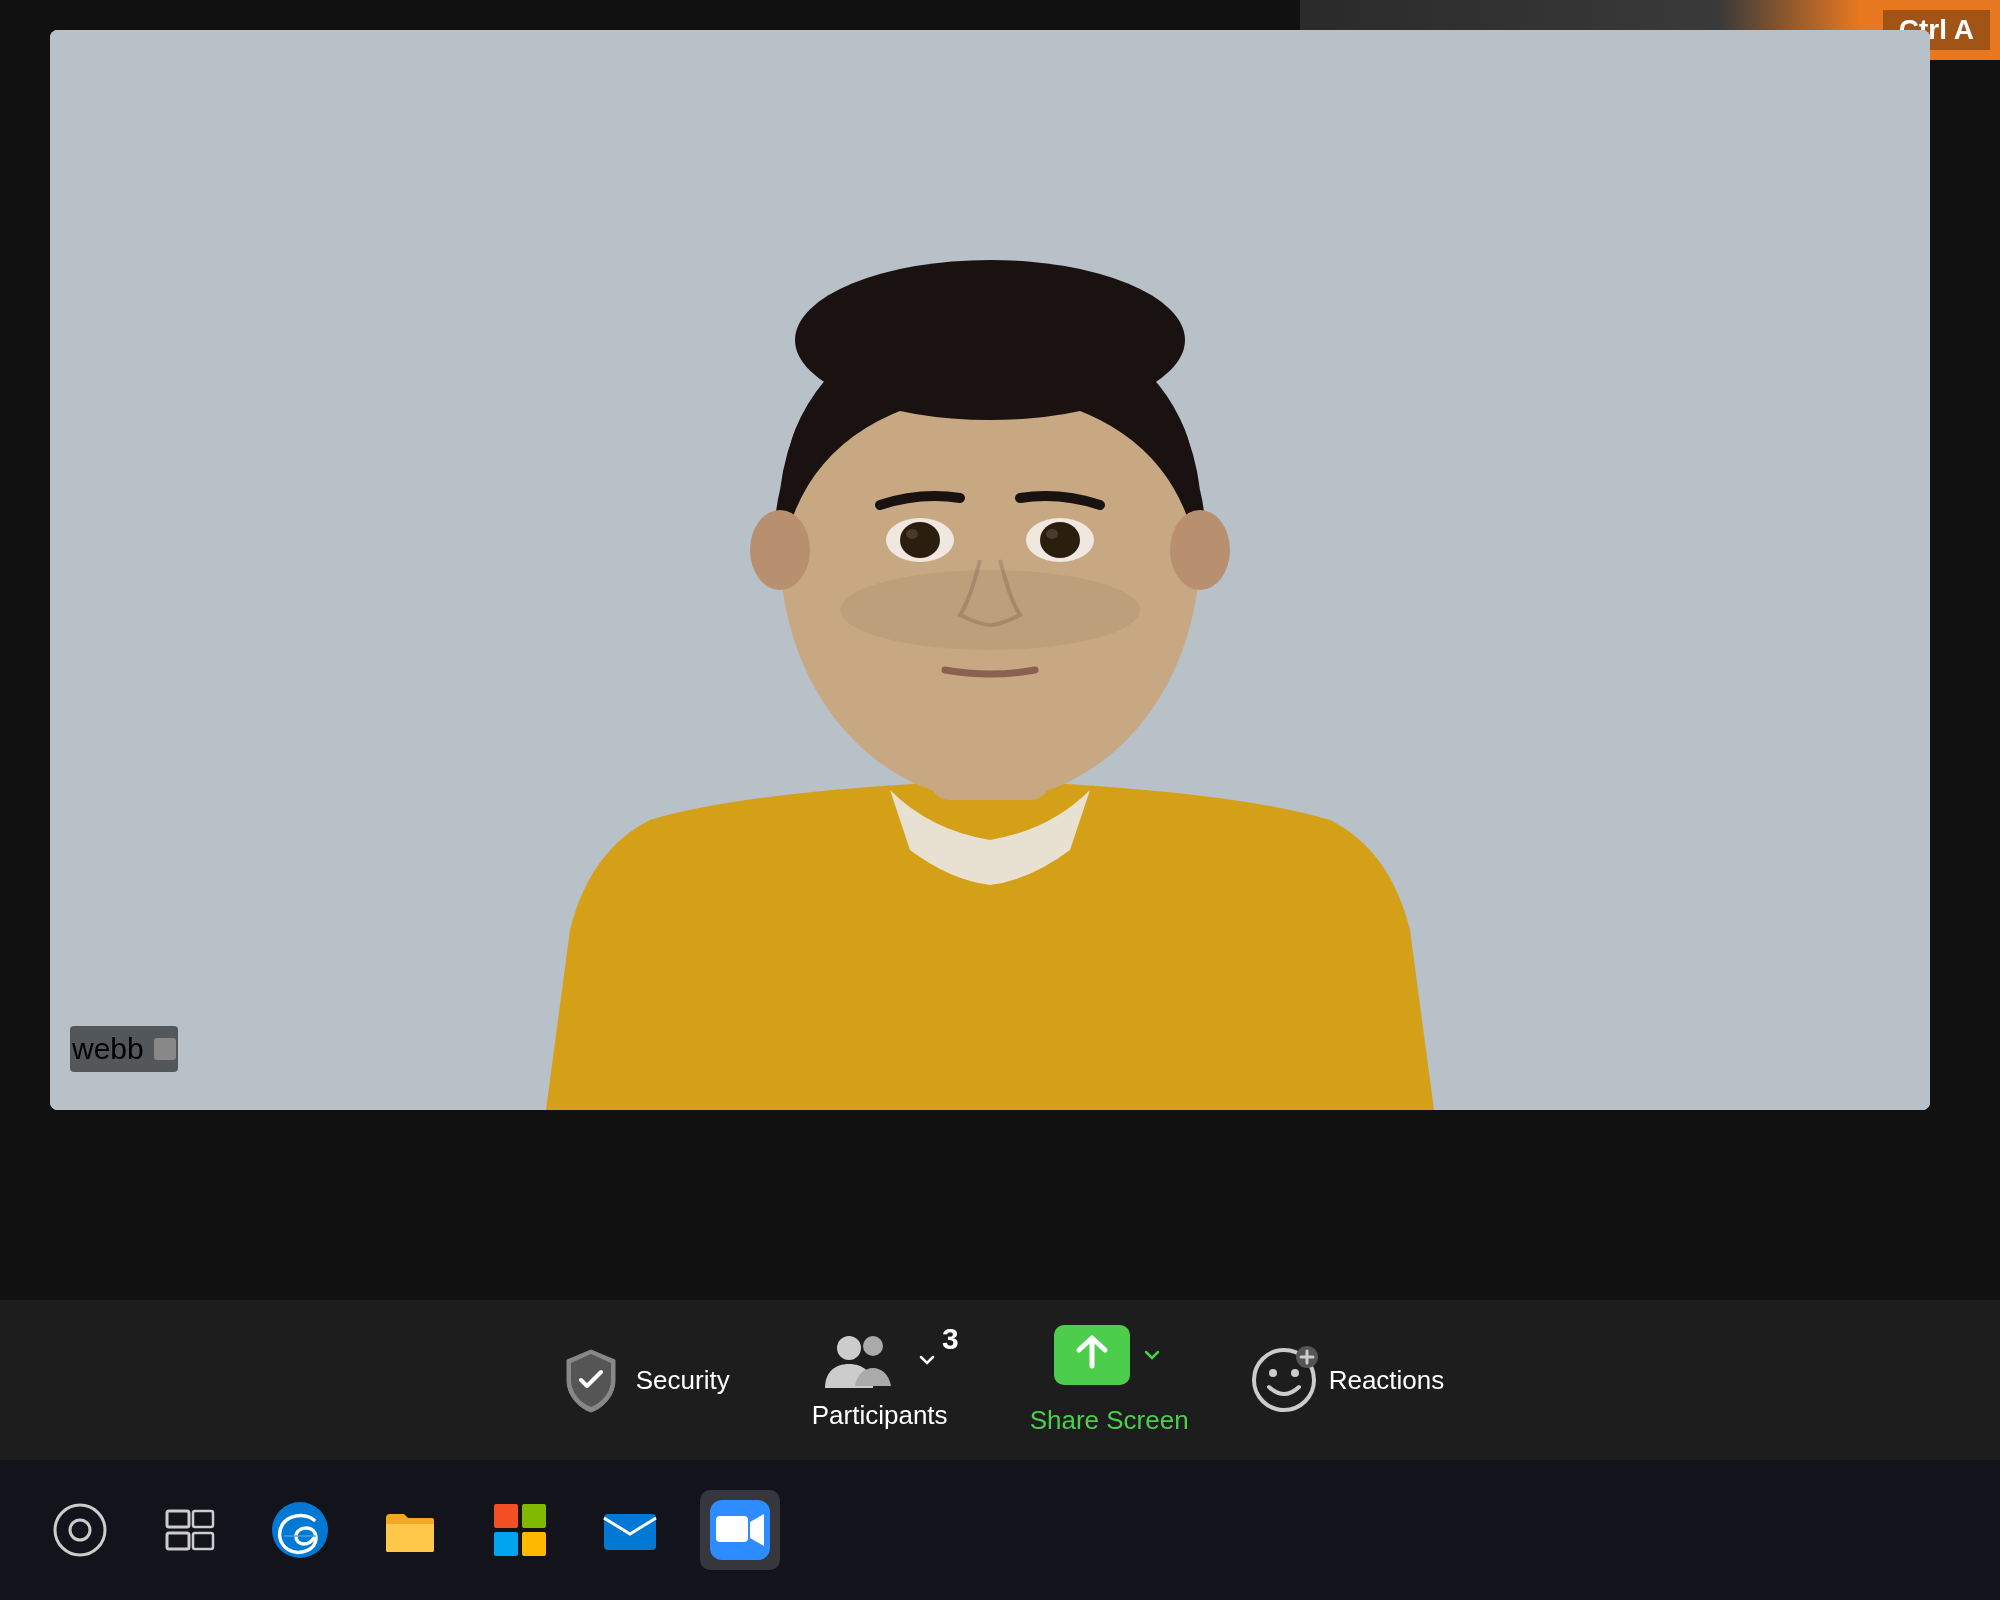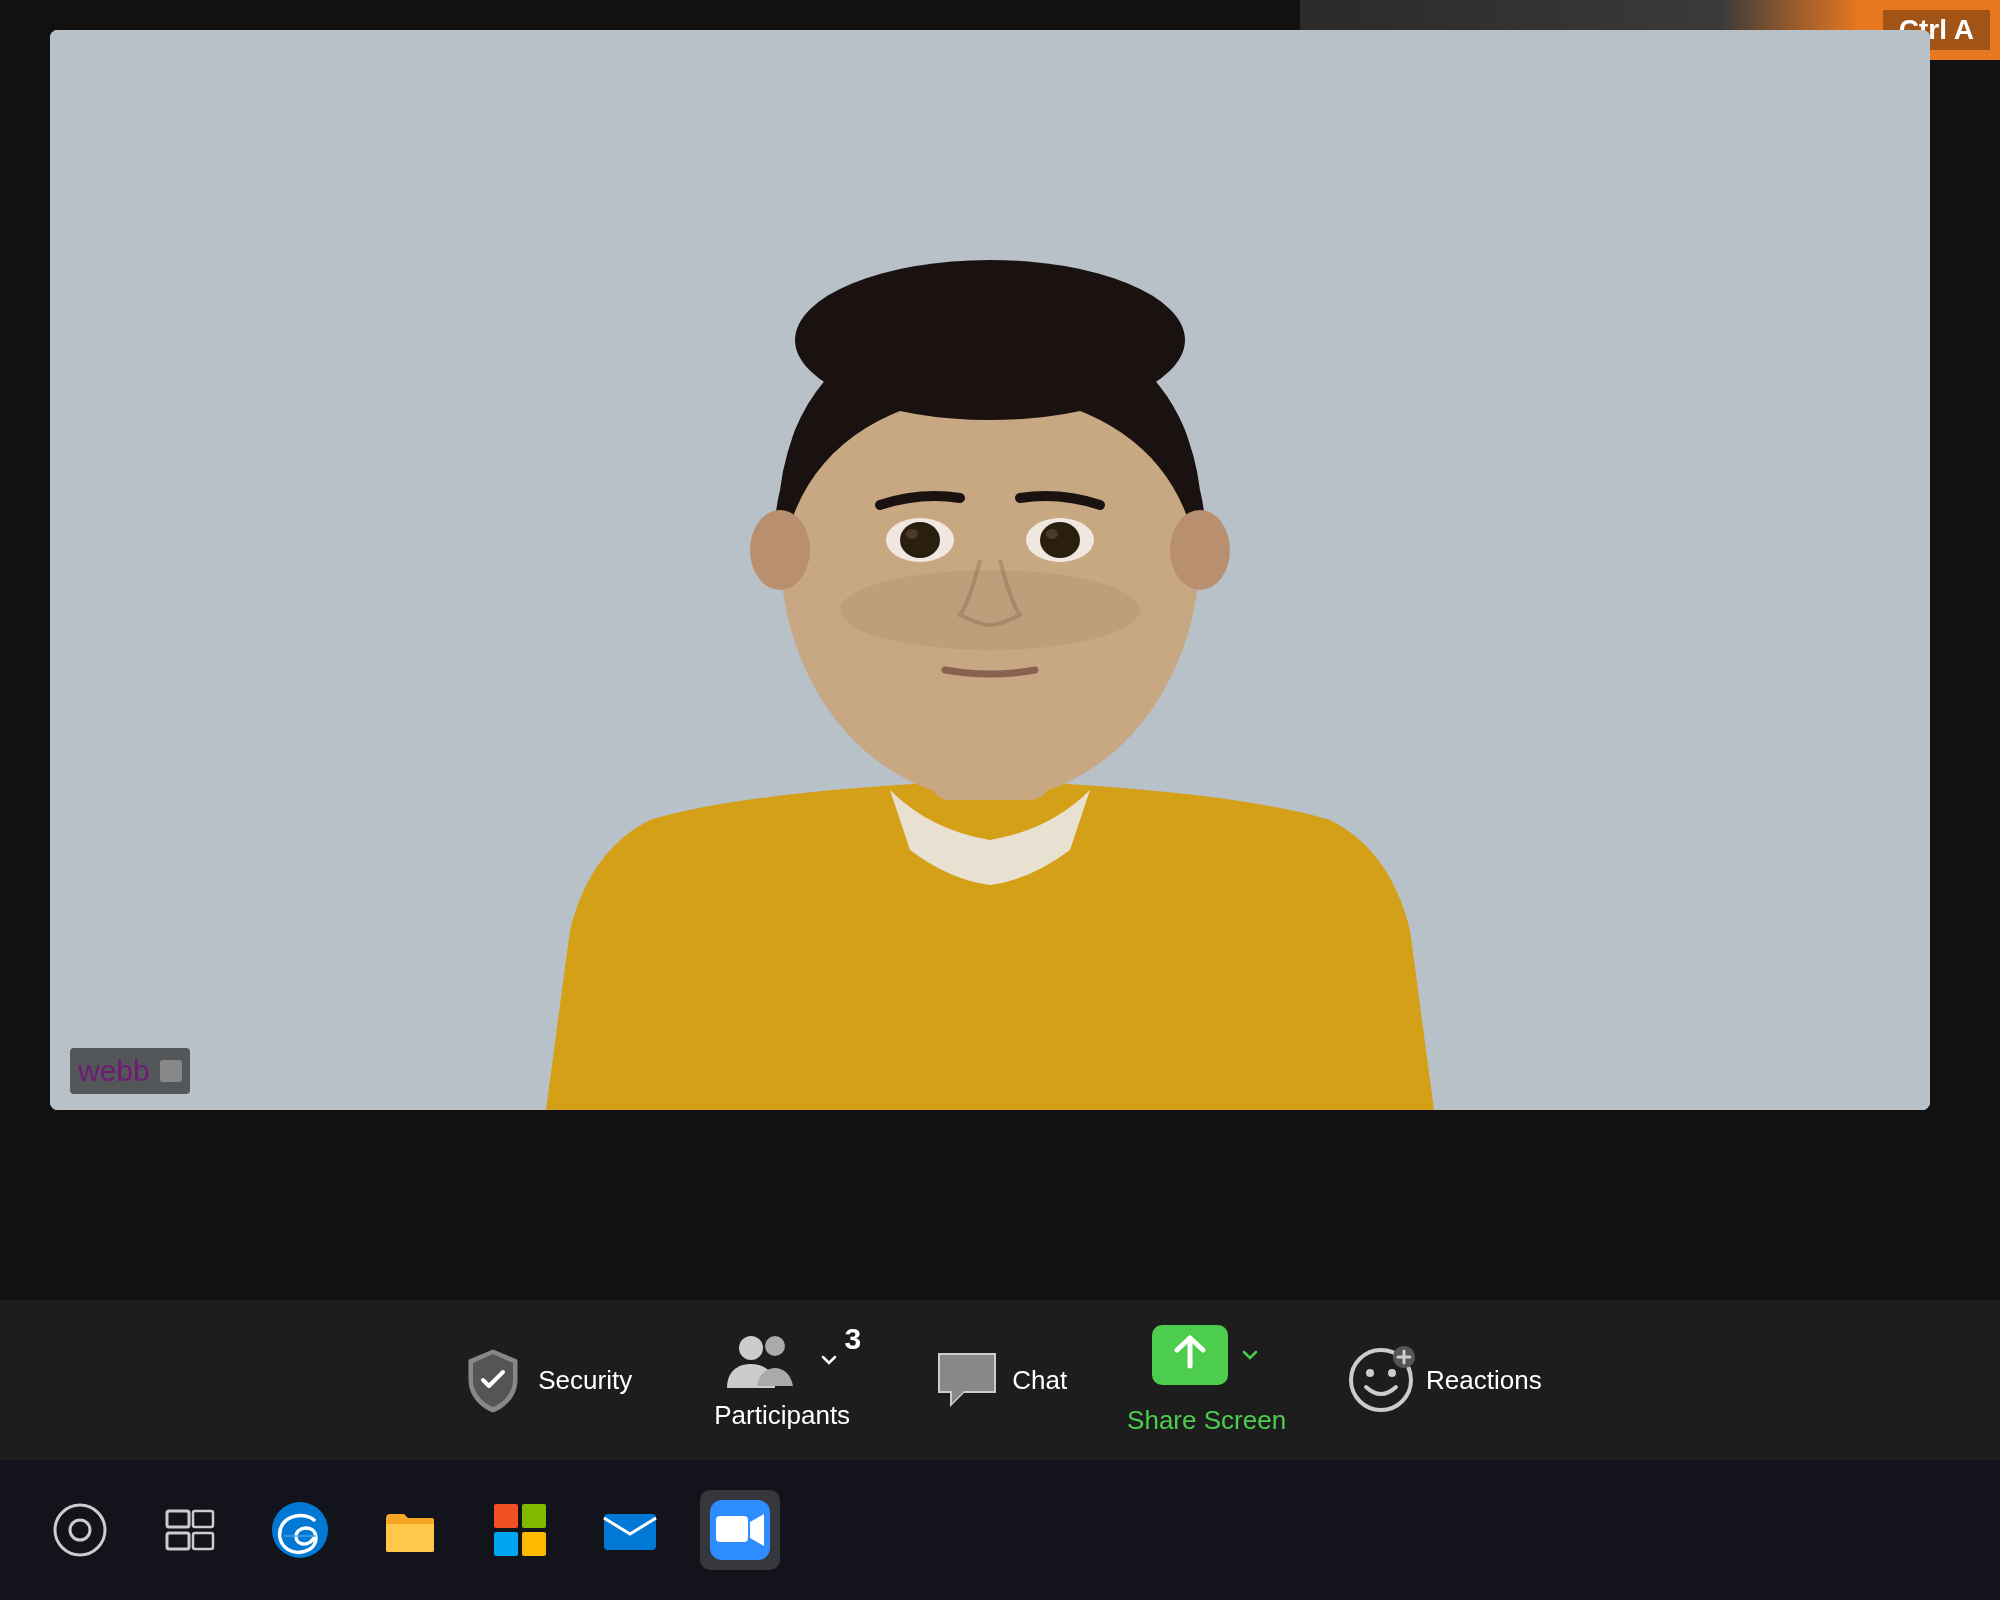--- a/index.html
+++ b/index.html
@@ -71,26 +71,26 @@
     .person-svg {
       width: 100%;
       height: 100%;
       position: absolute;
       top: 0;
       left: 0;
     }
 
     .video-label {
       position: absolute;
-      bottom: 16px;
+      bottom: 38px;
       left: 20px;
       background: rgba(0,0,0,0.55);
-      color: #701a75;
+      color: #000000;
       font-size: 30px;
-      padding: 6px 8px;
+      padding: 6px 2px;
       border-radius: 4px;
       display: flex;
       align-items: center;
       gap: 10px;
     }
 
     .mic-icon-small {
       width: 22px;
       height: 22px;
       background: #888;
@@ -312,29 +312,20 @@
           <path d="M34 56 C36 44 44 38 52 38 C60 38 68 44 70 56" fill="#aaa"></path>
         </svg>
         <span class="participant-count">3</span>
         <svg width="24" height="24" viewBox="0 0 24 24" style="margin-left:8px;" fill="none">
           <path d="M6 9 L12 15 L18 9" stroke="#fff" stroke-width="2.5" fill="none" stroke-linecap="round"></path>
         </svg>
       </div>
       <span class="toolbar-label">Participants</span>
     </div>
 
-    <div class="toolbar-item">
-      <div class="toolbar-icon">
-        <svg width="66" height="62" viewBox="0 0 66 62" fill="none" xmlns="http://www.w3.org/2000/svg">
-          <path d="M4 4 L4 44 L16 44 L16 58 L30 44 L62 44 L62 4 Z" rx="6" fill="#ccc"></path>
-          <path d="M6 6 L6 42 L18 42 L18 54 L30 42 L60 42 L60 6 Z" fill="#888"></path>
-        </svg>
-      </div>
-      <span class="toolbar-label">Chat</span>
-    </div>
 
     <div class="share-screen-btn">
       <div class="share-screen-icon-wrapper">
         <div class="share-icon-bg">
           <svg width="46" height="46" viewBox="0 0 46 46" fill="none" xmlns="http://www.w3.org/2000/svg">
 
             <path d="M23 6 L23 34" stroke="white" stroke-width="5" stroke-linecap="round"></path>
             <path d="M10 18 L23 6 L36 18" stroke="white" stroke-width="5" fill="none" stroke-linecap="round" stroke-linejoin="round"></path>
           </svg>
         </div>

